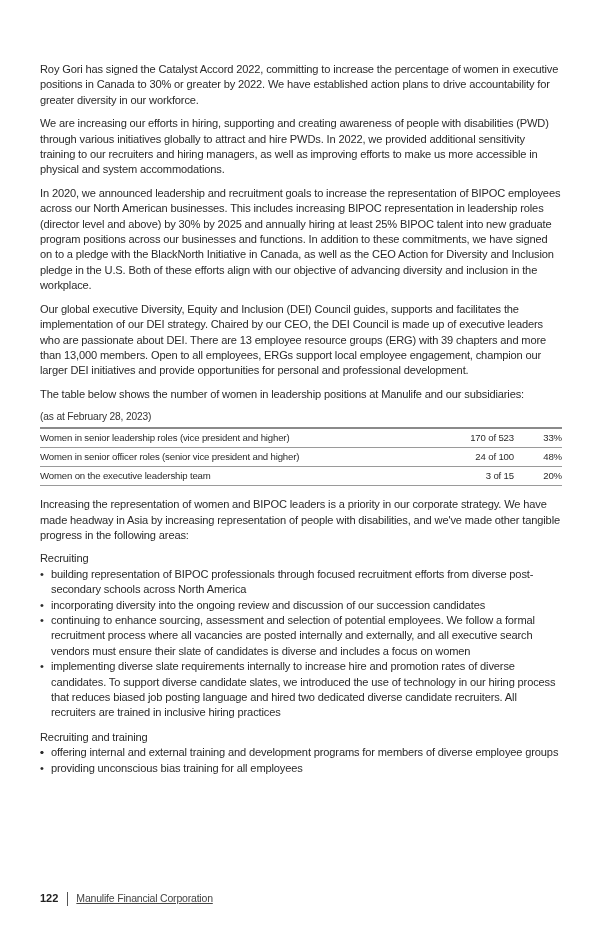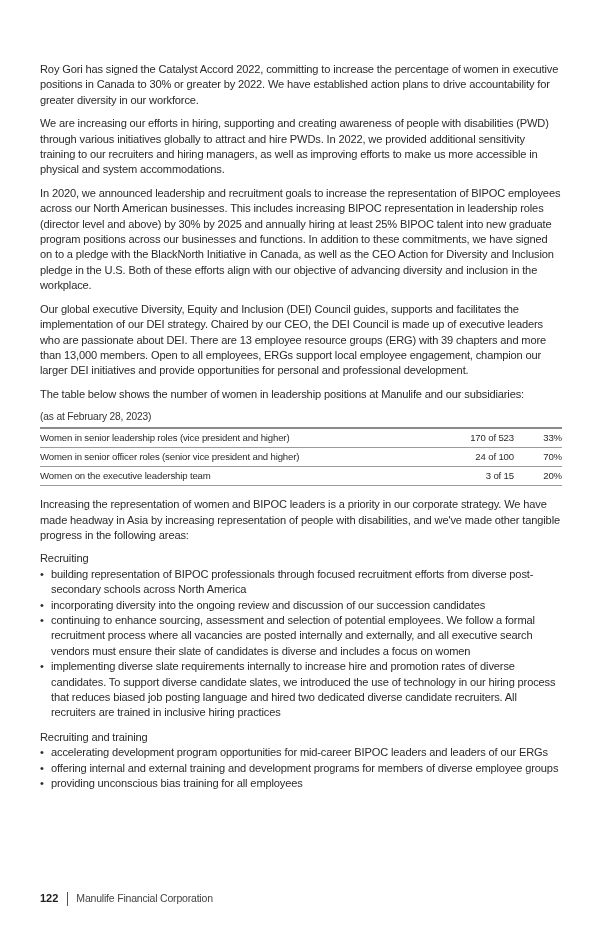--- a/index.html
+++ b/index.html
@@ -21,21 +21,21 @@
     ul { list-style: none; margin: 0 0 9px 0; padding: 0; }
     ul li { position: relative; padding-left: 11px; margin: 0; }
     ul li .bullet { position: absolute; left: 0; top: 0; }
     .footer {
       position: absolute; left: 40px; top: 892px;
       font-family: "Liberation Sans", sans-serif; font-size: 11px; color: #333;
       display: flex; align-items: flex-start;
     }
     .footer .pno { font-weight: bold; color: #222; }
     .footer .sep { display: inline-block; width: 1px; height: 14px; background: #555; margin: 0 8px 0 9px; }
-    .footer .corp { color: #444; font-size: 10.5px; letter-spacing: -0.2px; }
+    .footer .corp { color: #444; font-size: 10.5px; letter-spacing: -0.2px; text-decoration: underline; }
   </style>
 </head>
 <body>
 
 <div class="page">
   <p>Roy Gori has signed the Catalyst Accord 2022, committing to increase the percentage of women in executive positions in Canada to 30% or greater by 2022. We have established action plans to drive accountability for greater diversity in our workforce.</p>
   <p>We are increasing our efforts in hiring, supporting and creating awareness of people with disabilities (PWD) through various initiatives globally to attract and hire PWDs. In 2022, we provided additional sensitivity training to our recruiters and hiring managers, as well as improving efforts to make us more accessible in physical and system accommodations.</p>
   <p>In 2020, we announced leadership and recruitment goals to increase the representation of BIPOC employees across our North American businesses. This includes increasing BIPOC representation in leadership roles (director level and above) by 30% by 2025 and annually hiring at least 25% BIPOC talent into new graduate program positions across our businesses and functions. In addition to these commitments, we have signed on to a pledge with the BlackNorth Initiative in Canada, as well as the CEO Action for Diversity and Inclusion pledge in the U.S. Both of these efforts align with our objective of advancing diversity and inclusion in the workplace.</p>
   <p>Our global executive Diversity, Equity and Inclusion (DEI) Council guides, supports and facilitates the implementation of our DEI strategy. Chaired by our CEO, the DEI Council is made up of executive leaders who are passionate about DEI. There are 13 employee resource groups (ERG) with 39 chapters and more than 13,000 members. Open to all employees, ERGs support local employee engagement, champion our larger DEI initiatives and provide opportunities for personal and professional development.</p>
   <p>The table below shows the number of women in leadership positions at Manulife and our subsidiaries:</p>
@@ -44,21 +44,21 @@
   <table>
     <tbody>
         <tr>
       <td>Women in senior leadership roles (vice president and higher)</td>
       <td class="num">170 of 523</td>
       <td class="pct">33%</td>
     </tr>
     <tr>
       <td>Women in senior officer roles (senior vice president and higher)</td>
       <td class="num">24 of 100</td>
-      <td class="pct">70%</td>
+      <td class="pct">48%</td>
     </tr>
     <tr>
       <td>Women on the executive leadership team</td>
       <td class="num">3 of 15</td>
       <td class="pct">20%</td>
     </tr>
   </tbody>
     </table>
 
   <p>Increasing the representation of women and BIPOC leaders is a priority in our corporate strategy. We have made headway in Asia by increasing representation of people with disabilities, and we've made other tangible progress in the following areas:</p>
@@ -66,21 +66,21 @@
   <div class="subhead">Recruiting</div>
   <ul>
     <li><span class="bullet">•</span><span>building representation of BIPOC professionals through focused recruitment efforts from diverse post-secondary schools across North America</span></li>
     <li><span class="bullet">•</span><span>incorporating diversity into the ongoing review and discussion of our succession candidates</span></li>
     <li><span class="bullet">•</span><span>continuing to enhance sourcing, assessment and selection of potential employees. We follow a formal recruitment process where all vacancies are posted internally and externally, and all executive search vendors must ensure their slate of candidates is diverse and includes a focus on women</span></li>
     <li><span class="bullet">•</span><span>implementing diverse slate requirements internally to increase hire and promotion rates of diverse candidates. To support diverse candidate slates, we introduced the use of technology in our hiring process that reduces biased job posting language and hired two dedicated diverse candidate recruiters. All recruiters are trained in inclusive hiring practices</span></li>
   </ul>
 
   <div class="subhead">Recruiting and training</div>
   <ul>
-    <li><span class="bullet">•</span><span>accelerating development program opportunities for mid-career BIPOC leaders and leaders of our ERGs</span></li>
+    <li><span class="bullet">•</span></li>
     <li><span class="bullet">•</span><span>offering internal and external training and development programs for members of diverse employee groups</span></li>
     <li><span class="bullet">•</span><span>providing unconscious bias training for all employees</span></li>
   </ul>
 </div>
 
 <div class="footer">
   <span class="pno">122</span>
   <span class="sep"></span>
   <span class="corp">Manulife Financial Corporation</span>
 </div>

